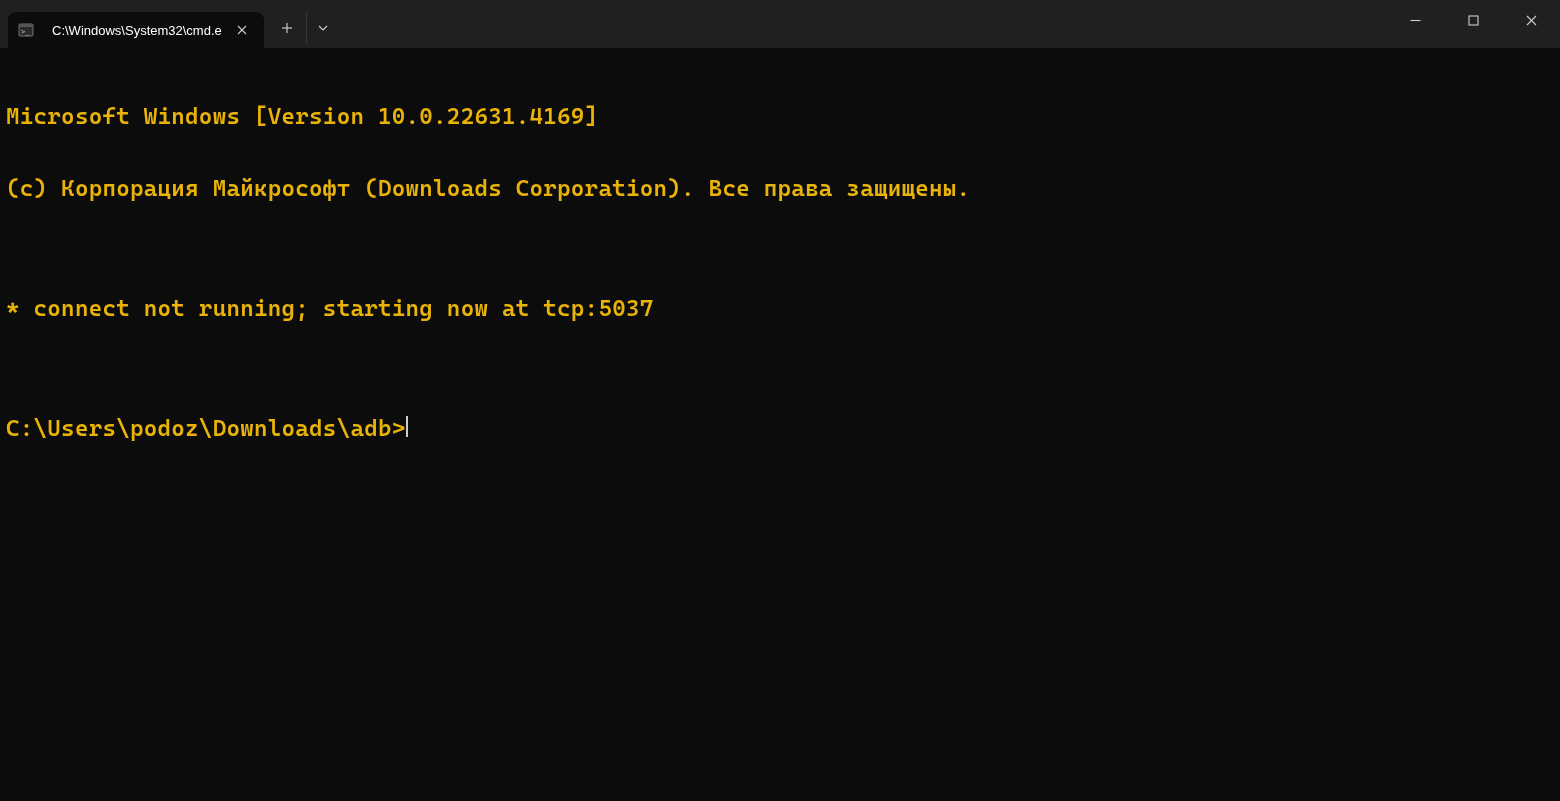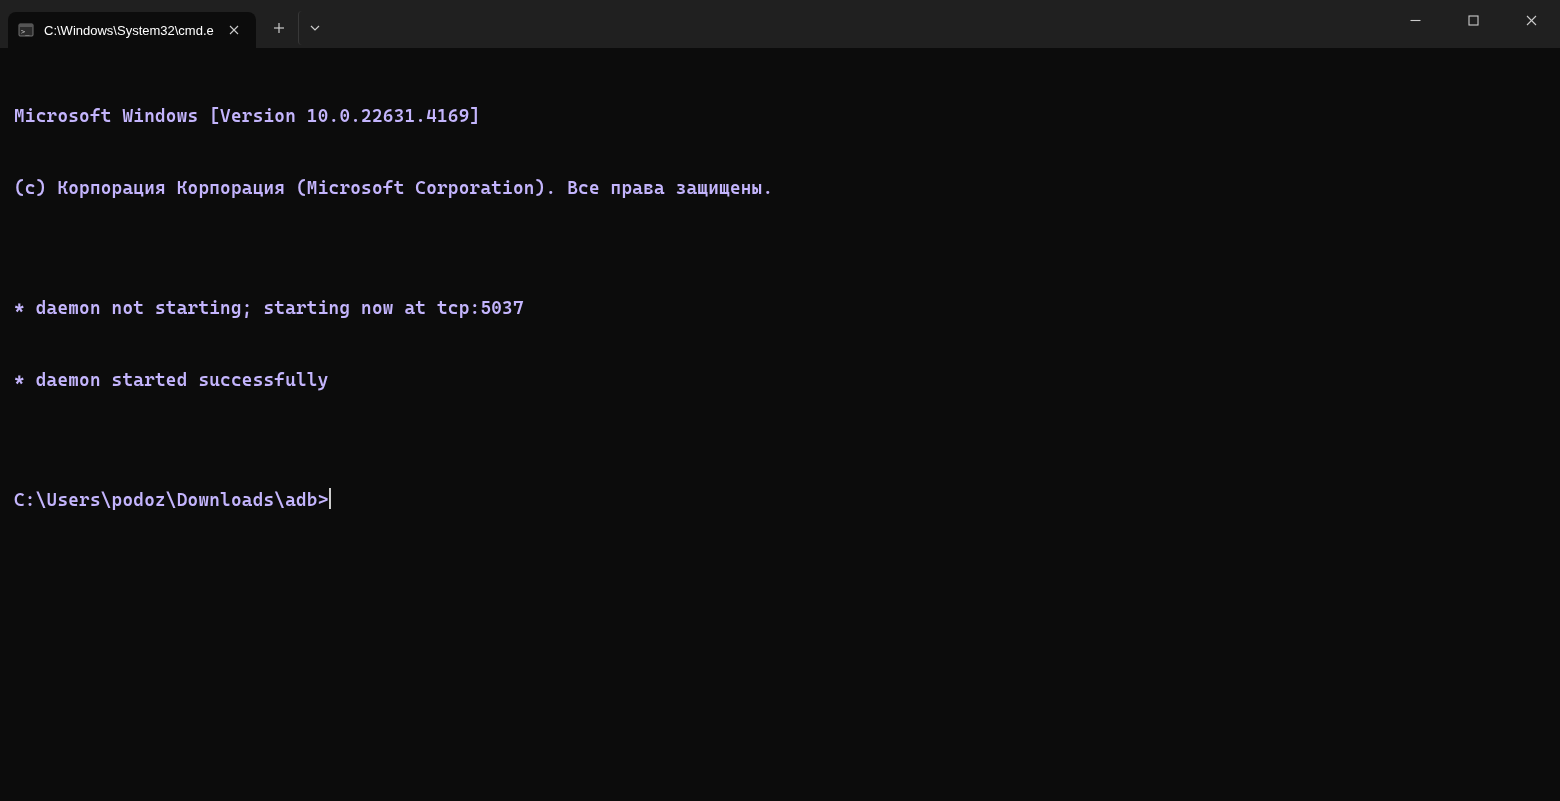--- a/index.html
+++ b/index.html
@@ -49,20 +49,21 @@
       justify-content: center;
       flex-shrink: 0;
     }
     .tab-title {
       font-size: 13px;
       white-space: nowrap;
       overflow: hidden;
       text-overflow: ellipsis;
       flex: 1;
       font-weight: 400;
+      margin-left: 8px;
     }
     .tab-close {
       width: 20px;
       height: 20px;
       display: flex;
       align-items: center;
       justify-content: center;
       border-radius: 4px;
       cursor: pointer;
       flex-shrink: 0;
@@ -99,25 +100,25 @@
     .win-btn {
       width: 58px;
       height: 40px;
       display: flex;
       align-items: center;
       justify-content: center;
       cursor: pointer;
       color: #cccccc;
     }
     .terminal {
-      padding: 8px 14px;
+      padding: 8px 6px;
       font-family: 'Cascadia Mono', 'Consolas', 'Courier New', monospace;
-      font-size: 18px;
+      font-size: 23px;
       line-height: 24px;
-      color: #c4b5fd;
+      color: #eab308;
       font-weight: 600;
       white-space: pre;
       letter-spacing: 0.3px;
     }
     .terminal-line { display: block; }
     .prompt-line { display: flex; align-items: flex-start; }
     .cursor {
       display: inline-block;
       width: 2px;
       height: 21px;
@@ -177,19 +178,18 @@
       <svg width="11" height="11" viewBox="0 0 11 11">
         <line x1="1" y1="1" x2="10" y2="10" stroke="#cccccc" stroke-width="1.1"></line>
         <line x1="10" y1="1" x2="1" y2="10" stroke="#cccccc" stroke-width="1.1"></line>
       </svg>
     </div>
   </div>
 </div>
 
 <div class="terminal">
   <span class="terminal-line">Microsoft Windows [Version 10.0.22631.4169]</span>
-  <span class="terminal-line">(c) Корпорация Корпорация (Microsoft Corporation). Все права защищены.</span>
+  <span class="terminal-line">(c) Корпорация Майкрософт (Downloads Corporation). Все права защищены.</span>
   <span class="terminal-line"></span>
-  <span class="terminal-line">* daemon not starting; starting now at tcp:5037</span>
-  <span class="terminal-line">* daemon started successfully</span>
+  <span class="terminal-line">* connect not running; starting now at tcp:5037</span>
   <span class="terminal-line"></span>
   <span class="prompt-line"><span>C:\Users\podoz\Downloads\adb&gt;</span><span class="cursor"></span></span>
 </div>
 
 </body></html>

